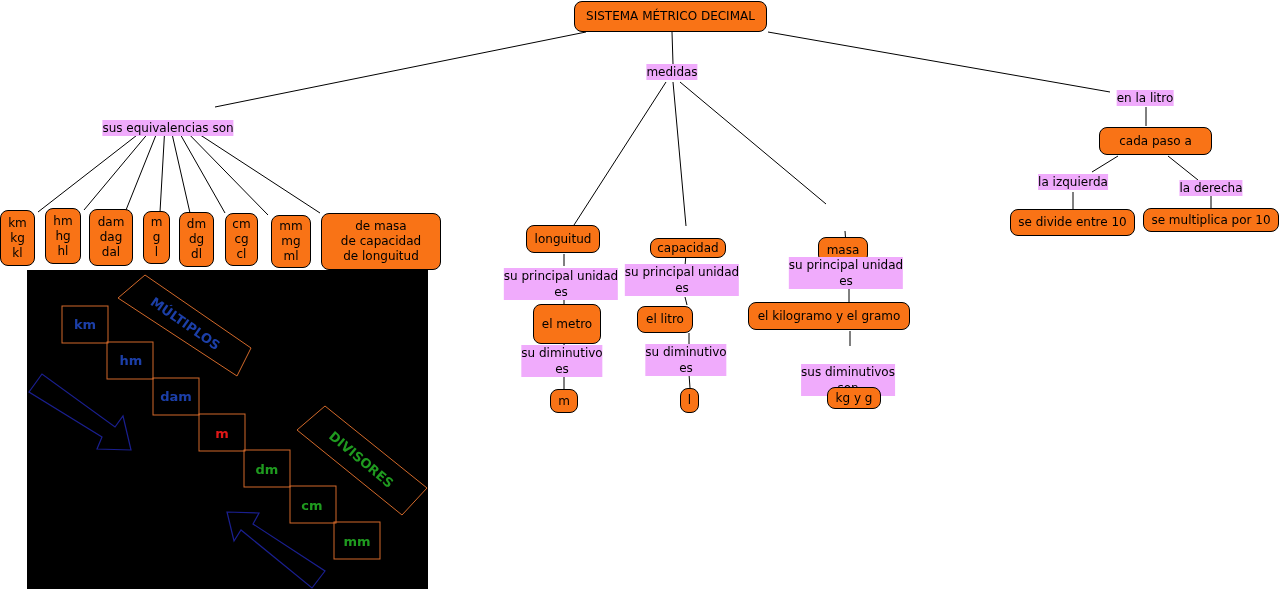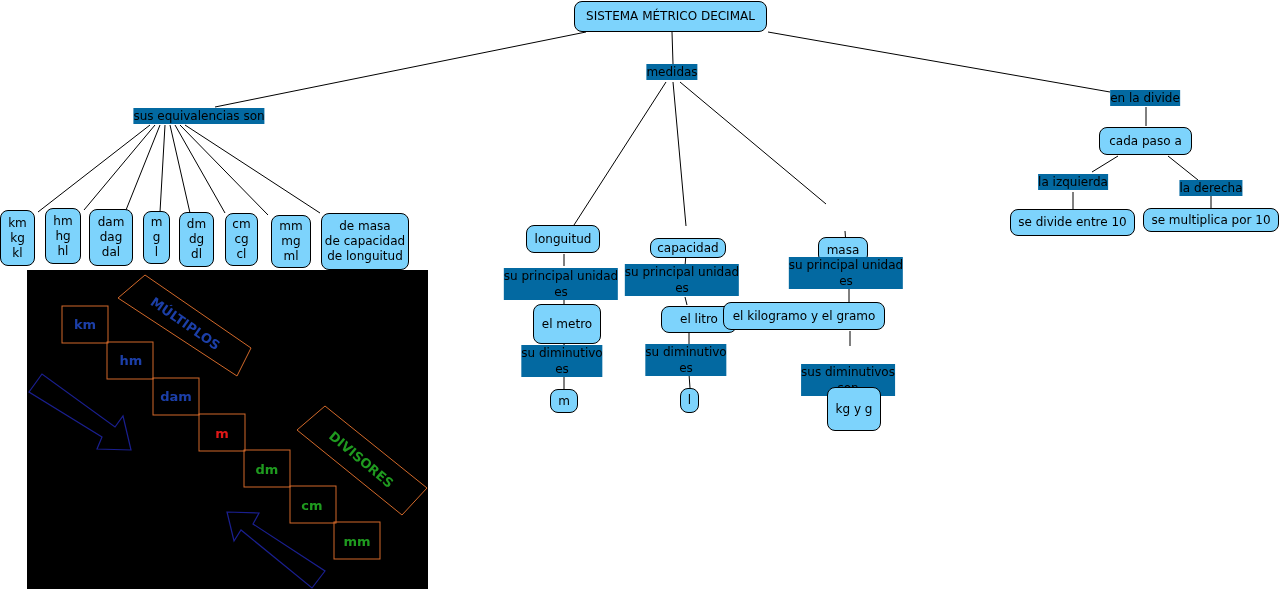--- a/index.html
+++ b/index.html
@@ -1,22 +1,22 @@
 <!DOCTYPE html>
 <html><head>
 <meta charset="utf-8">
 <style>
   html, body { margin: 0; padding: 0; background: #ffffff; }
   body { width: 1281px; height: 591px; position: relative; overflow: hidden;
          font-family: "DejaVu Sans", "Liberation Sans", sans-serif; font-size: 12px; color: #000; }
   #links { position: absolute; left: 0; top: 0; width: 1281px; height: 591px; }
-  .node { position: absolute; box-sizing: border-box; background: #7dd3fc; border: 1px solid #000;
+  .node { position: absolute; box-sizing: border-box; background: #f97316; border: 1px solid #000;
           border-radius: 8px; text-align: center; line-height: 15px; white-space: pre-line;
           display: flex; align-items: center; justify-content: center; }
-  .lbl { position: absolute; background: #0369a1; text-align: center; line-height: 16px;
+  .lbl { position: absolute; background: #f0abfc; text-align: center; line-height: 16px;
          white-space: pre-line; transform: translateX(-50%); }
   #scale-image { position: absolute; left: 27px; top: 270px; width: 401px; height: 319px; background: #000; }
   #scale-image svg { position: absolute; left: 0; top: 0; }
   .unit { font-family: "DejaVu Sans", sans-serif; font-weight: bold; font-size: 13px; }
 </style>
 </head>
 <body>
 
 <svg id="links" viewBox="0 0 1281 591">
   <g stroke="#000" stroke-width="1" fill="none">
@@ -56,23 +56,23 @@
     <line x1="1146" y1="107" x2="1146" y2="126"></line>
     <line x1="1118" y1="156" x2="1092" y2="172"></line>
     <line x1="1168" y1="156" x2="1198" y2="180"></line>
     <line x1="1073" y1="192" x2="1073" y2="209"></line>
     <line x1="1211" y1="196" x2="1211" y2="208"></line>
   </g>
 </svg>
 
 <div class="node" style="left:574px; top:1px; width:193px; height:31px;">SISTEMA MÉTRICO DECIMAL</div>
 
-<div class="lbl" style="left:168px; top:108px;margin-left:31px;">sus equivalencias son</div>
+<div class="lbl" style="left:168px; top:120px;">sus equivalencias son</div>
 <div class="lbl" style="left:672px; top:64px;">medidas</div>
-<div class="lbl" style="left:1145px; top:90px;">en la divide</div>
+<div class="lbl" style="left:1145px; top:90px;">en la litro</div>
 
 <div class="node" style="left:0px; top:210px; width:35px; height:56px;">km
 kg
 kl</div>
 <div class="node" style="left:45px; top:208px; width:36px; height:56px;">hm
 hg
 hl</div>
 <div class="node" style="left:89px; top:209px; width:44px; height:57px;">dam
 dag
 dal</div>
@@ -81,49 +81,49 @@
 l</div>
 <div class="node" style="left:179px; top:212px; width:35px; height:55px;">dm
 dg
 dl</div>
 <div class="node" style="left:225px; top:213px; width:33px; height:53px;">cm
 cg
 cl</div>
 <div class="node" style="left:271px; top:215px; width:40px; height:53px;">mm
 mg
 ml</div>
-<div class="node" style="left:321px; top:213px; width:88px; height:57px;">de masa
+<div class="node" style="left:321px; top:213px; width:120px; height:57px;">de masa
 de capacidad
 de longuitud</div>
 
 <div class="node" style="left:526px; top:225px; width:74px; height:28px;">longuitud</div>
 <div class="lbl" style="left:561px; top:268px;">su principal unidad
 es</div>
 <div class="node" style="left:533px; top:304px; width:68px; height:40px;">el metro</div>
 <div class="lbl" style="left:562px; top:345px;">su diminutivo
 es</div>
 <div class="node" style="left:550px; top:389px; width:28px; height:24px;">m</div>
 
 <div class="node" style="left:650px; top:238px; width:76px; height:20px;">capacidad</div>
 <div class="lbl" style="left:682px; top:264px;">su principal unidad
 es</div>
-<div class="node" style="left:661px; top:306px; width:76px; height:27px;">el litro</div>
+<div class="node" style="left:637px; top:306px; width:56px; height:27px;">el litro</div>
 <div class="lbl" style="left:686px; top:344px;">su diminutivo
 es</div>
 <div class="node" style="left:680px; top:388px; width:19px; height:25px;">l</div>
 
 <div class="node" style="left:818px; top:205px; width:50px; height:26px;margin-top:32px;">masa</div>
 <div class="lbl" style="left:846px; top:257px;">su principal unidad
 es</div>
-<div class="node" style="left:723px; top:302px; width:162px; height:28px;">el kilogramo y el gramo</div>
+<div class="node" style="left:748px; top:302px; width:162px; height:28px;">el kilogramo y el gramo</div>
 <div class="lbl" style="left:848px; top:364px;">sus diminutivos
 son</div>
-<div class="node" style="left:827px; top:387px; width:54px; height:44px;">kg y g</div>
+<div class="node" style="left:827px; top:387px; width:54px; height:22px;">kg y g</div>
 
-<div class="node" style="left:1099px; top:127px; width:93px; height:28px;">cada paso a</div>
+<div class="node" style="left:1099px; top:127px; width:113px; height:28px;">cada paso a</div>
 <div class="lbl" style="left:1073px; top:174px;">la izquierda</div>
 <div class="lbl" style="left:1211px; top:180px;">la derecha</div>
 <div class="node" style="left:1010px; top:209px; width:125px; height:27px;">se divide entre 10</div>
 <div class="node" style="left:1143px; top:208px; width:136px; height:24px;">se multiplica por 10</div>
 
 <div id="scale-image">
   <svg width="401" height="319" viewBox="0 0 401 319">
     <g fill="none" stroke="#d2692a" stroke-width="1">
 
       <rect x="35" y="36" width="46" height="37"></rect>

